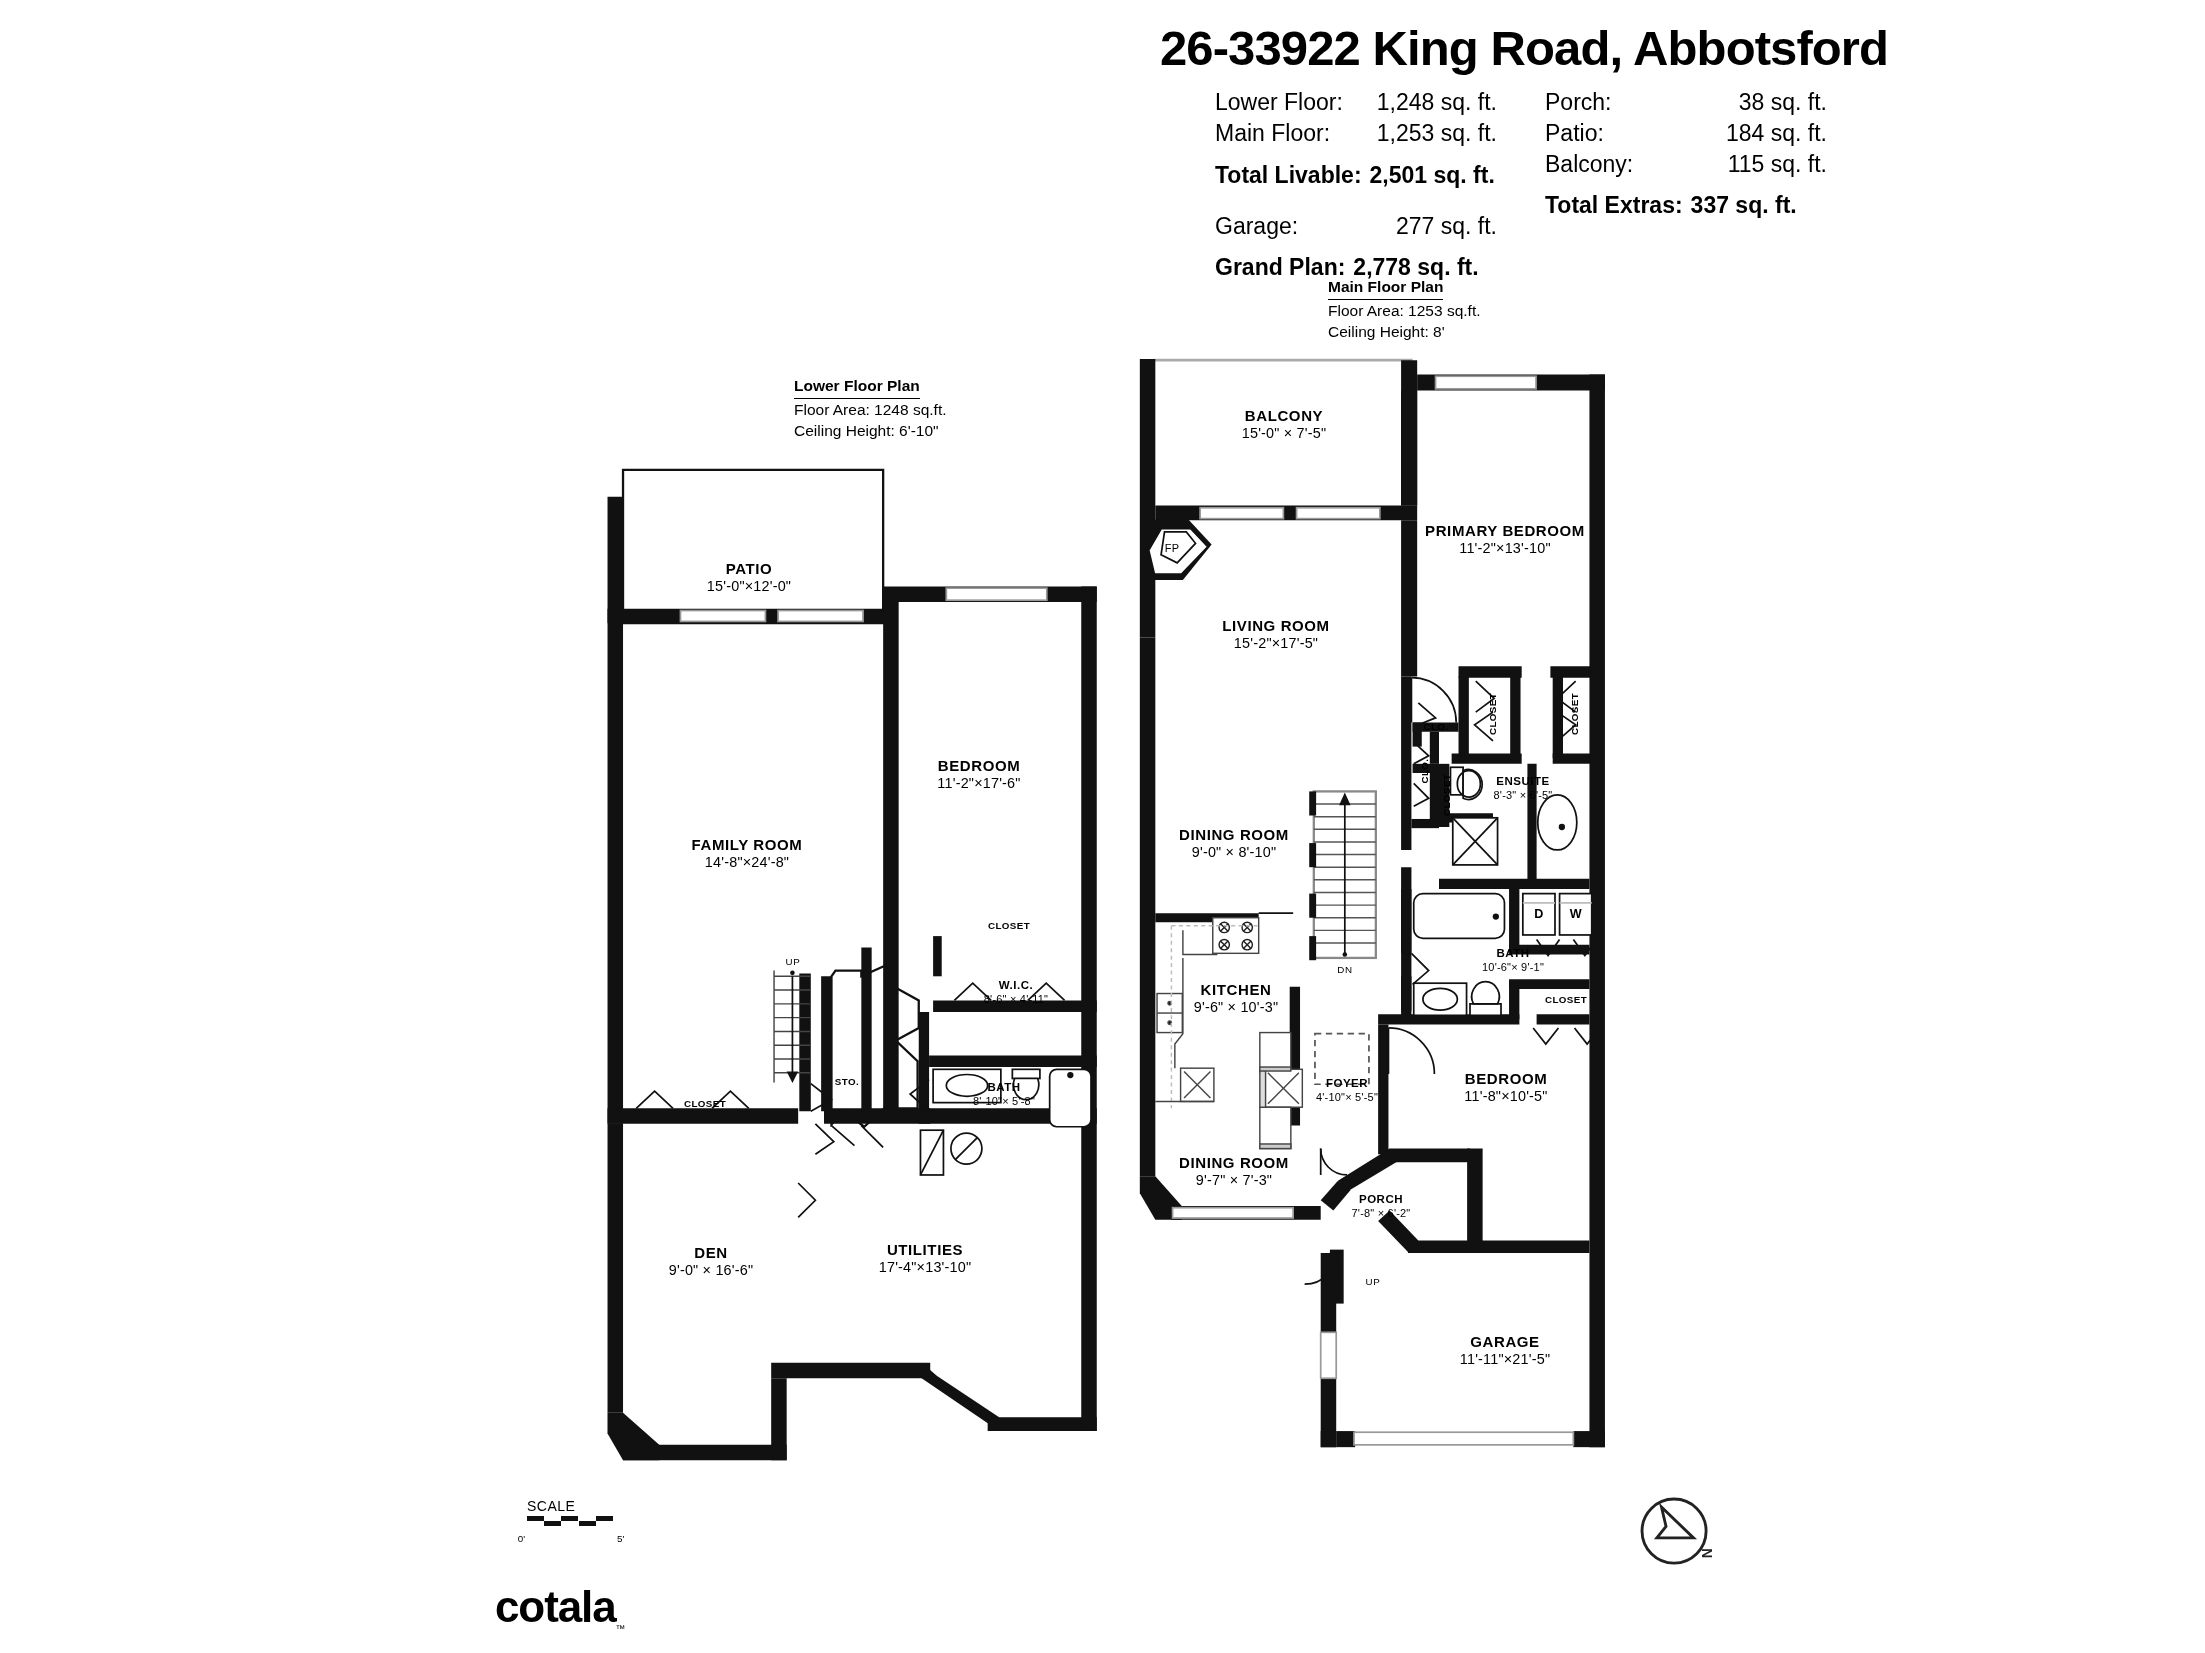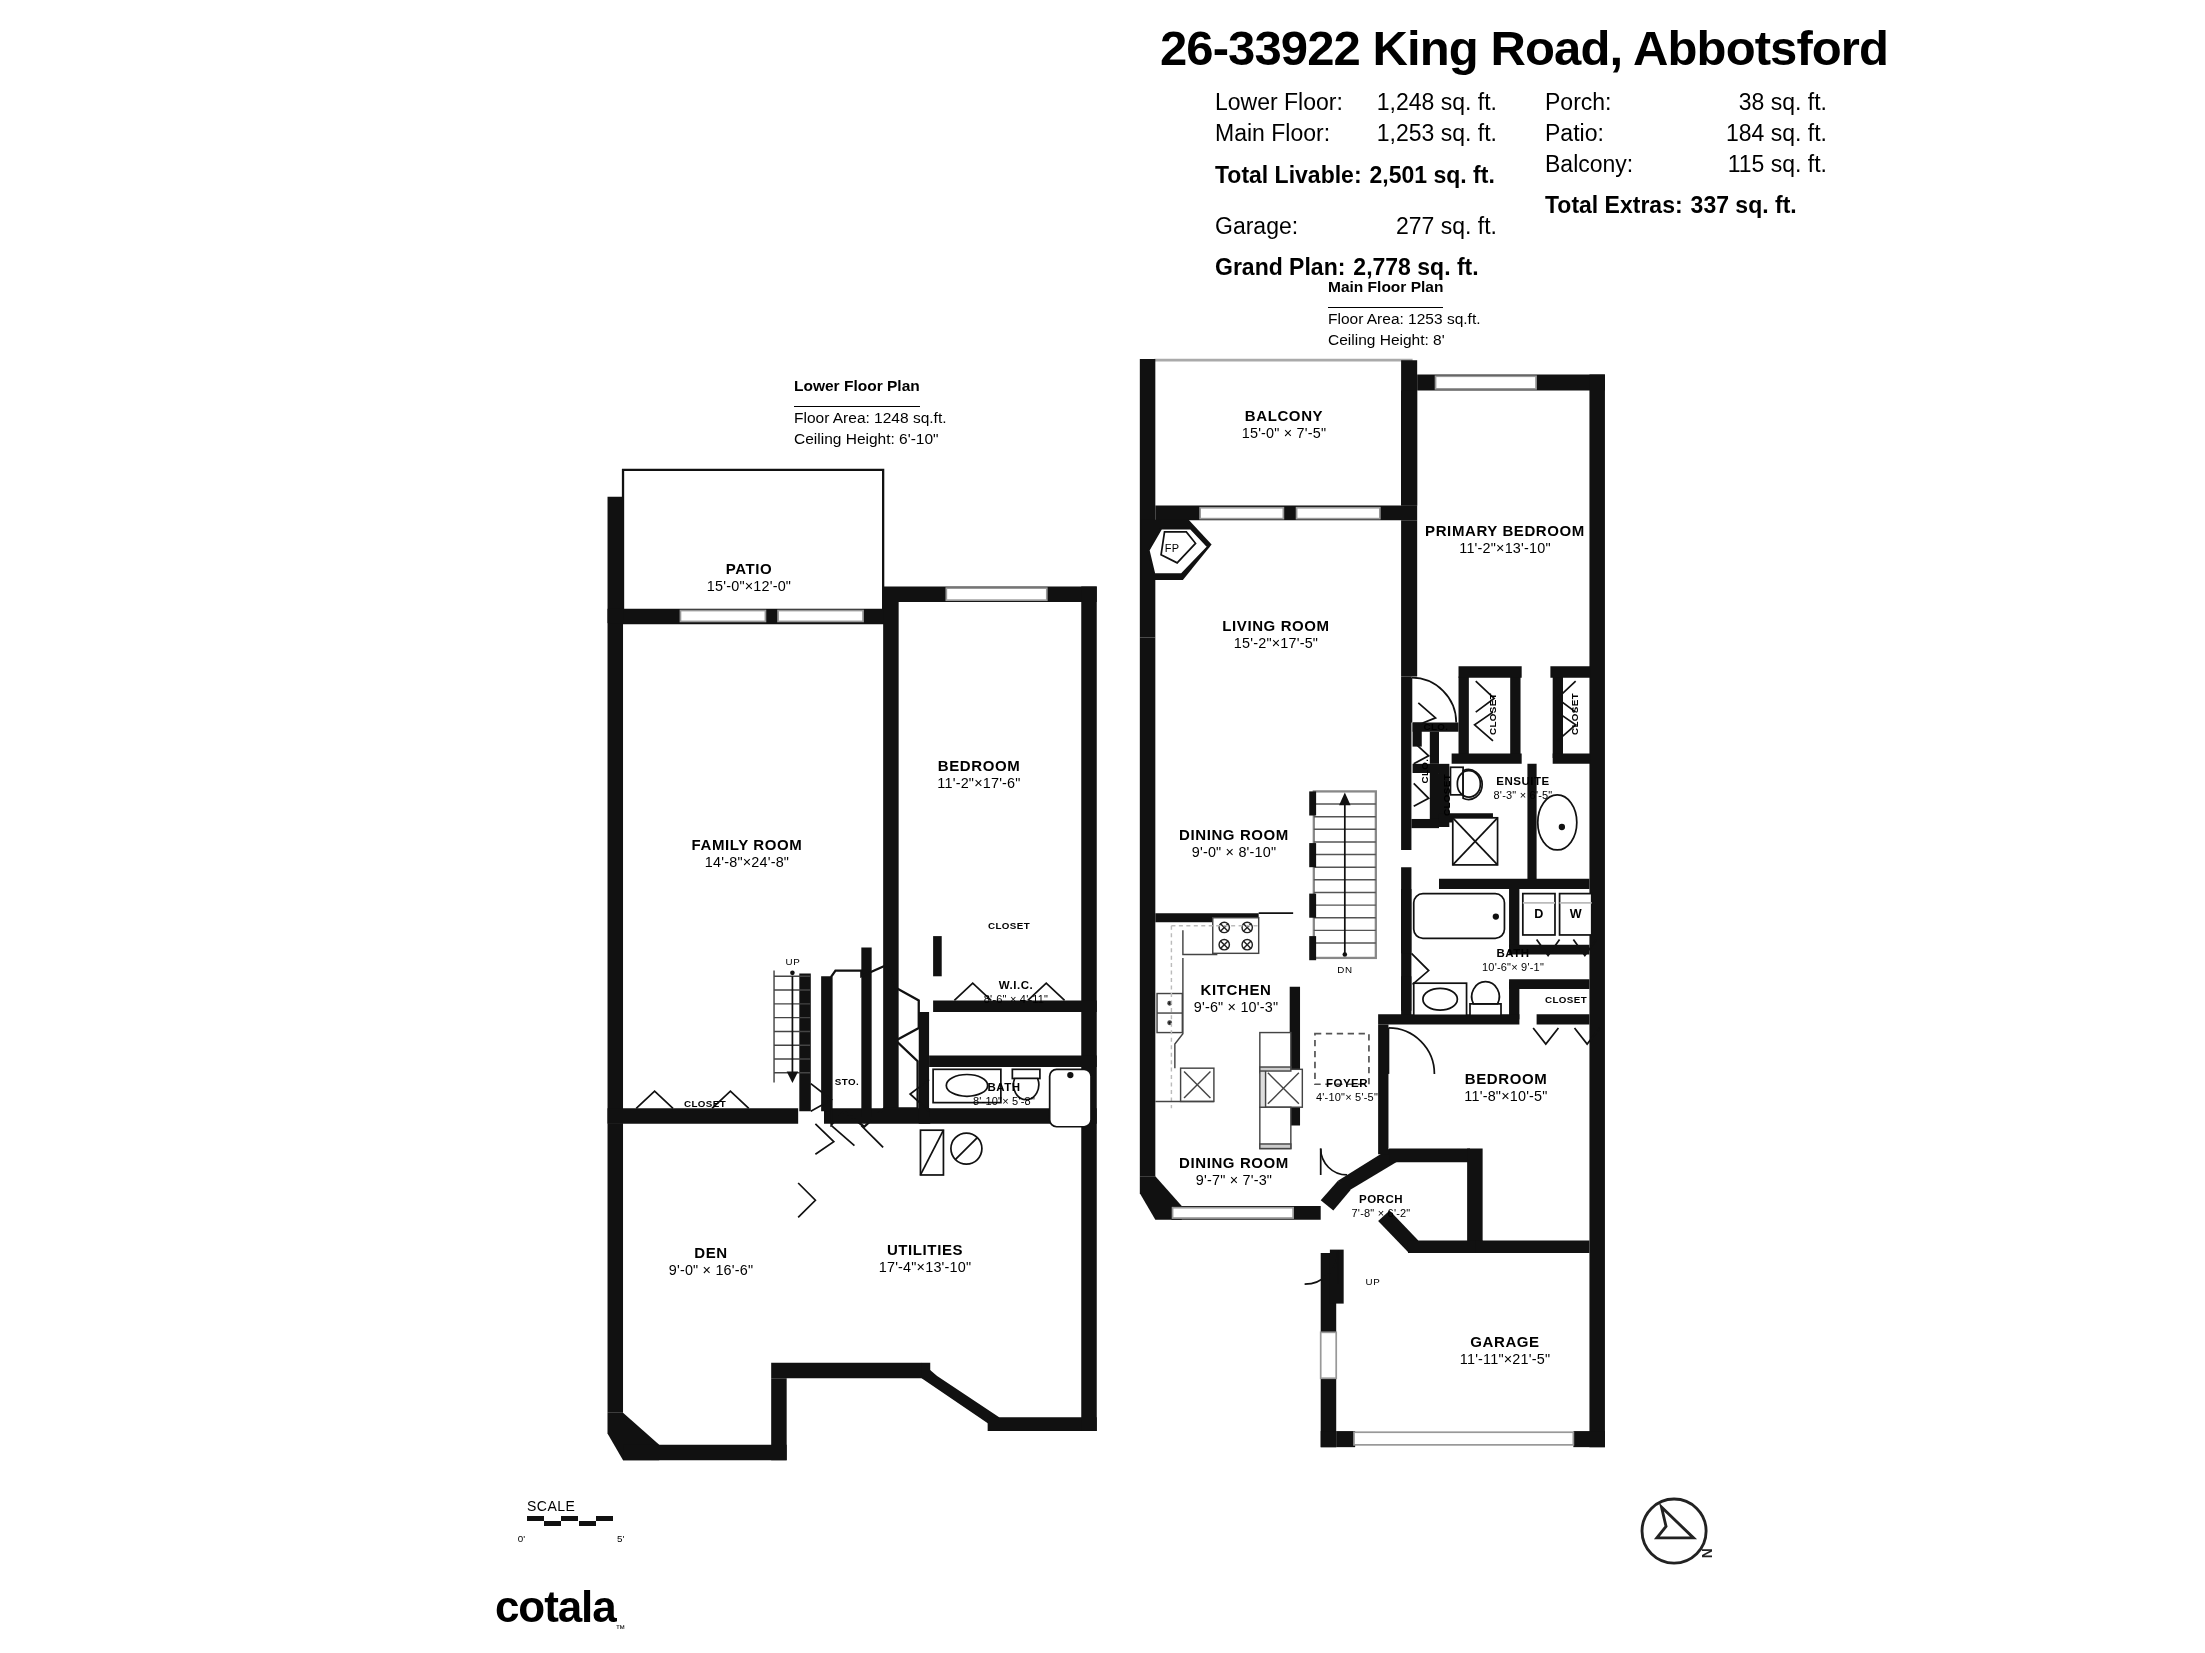--- a/index.html
+++ b/index.html
@@ -16,21 +16,21 @@
   .statrow .lab{width:144px;}
   .statrow .val{width:138px;text-align:right;}
   .statrow.b{font-weight:bold;margin-top:10.3px;}
   .statrow.b .lab{width:auto;padding-right:8px;}
   .statrow.b .val{width:auto;text-align:right;}
   .gap{height:19.5px;}
 
   
   .plantitle{position:absolute;font-size:15.5px;line-height:1.33;}
   .plantitle .t{font-weight:bold;border-bottom:1.7px solid #000;display:inline-block;
-                padding-bottom:9px;margin-bottom:1.7px;}
+                padding-bottom:1px;margin-bottom:1.7px;}
   .plantitle .s{display:block;}
 
   
   #canvas{position:absolute;left:0;top:0;width:2205px;height:1654px;}
 
   
   .rl{position:absolute;text-align:center;white-space:nowrap;line-height:1.20;
       transform:translate(-50%,-50%);}
   .rl .n{font-weight:bold;font-size:15px;letter-spacing:0.6px;display:block;}
   .rl .d{font-size:14.4px;display:block;letter-spacing:0.2px;}

